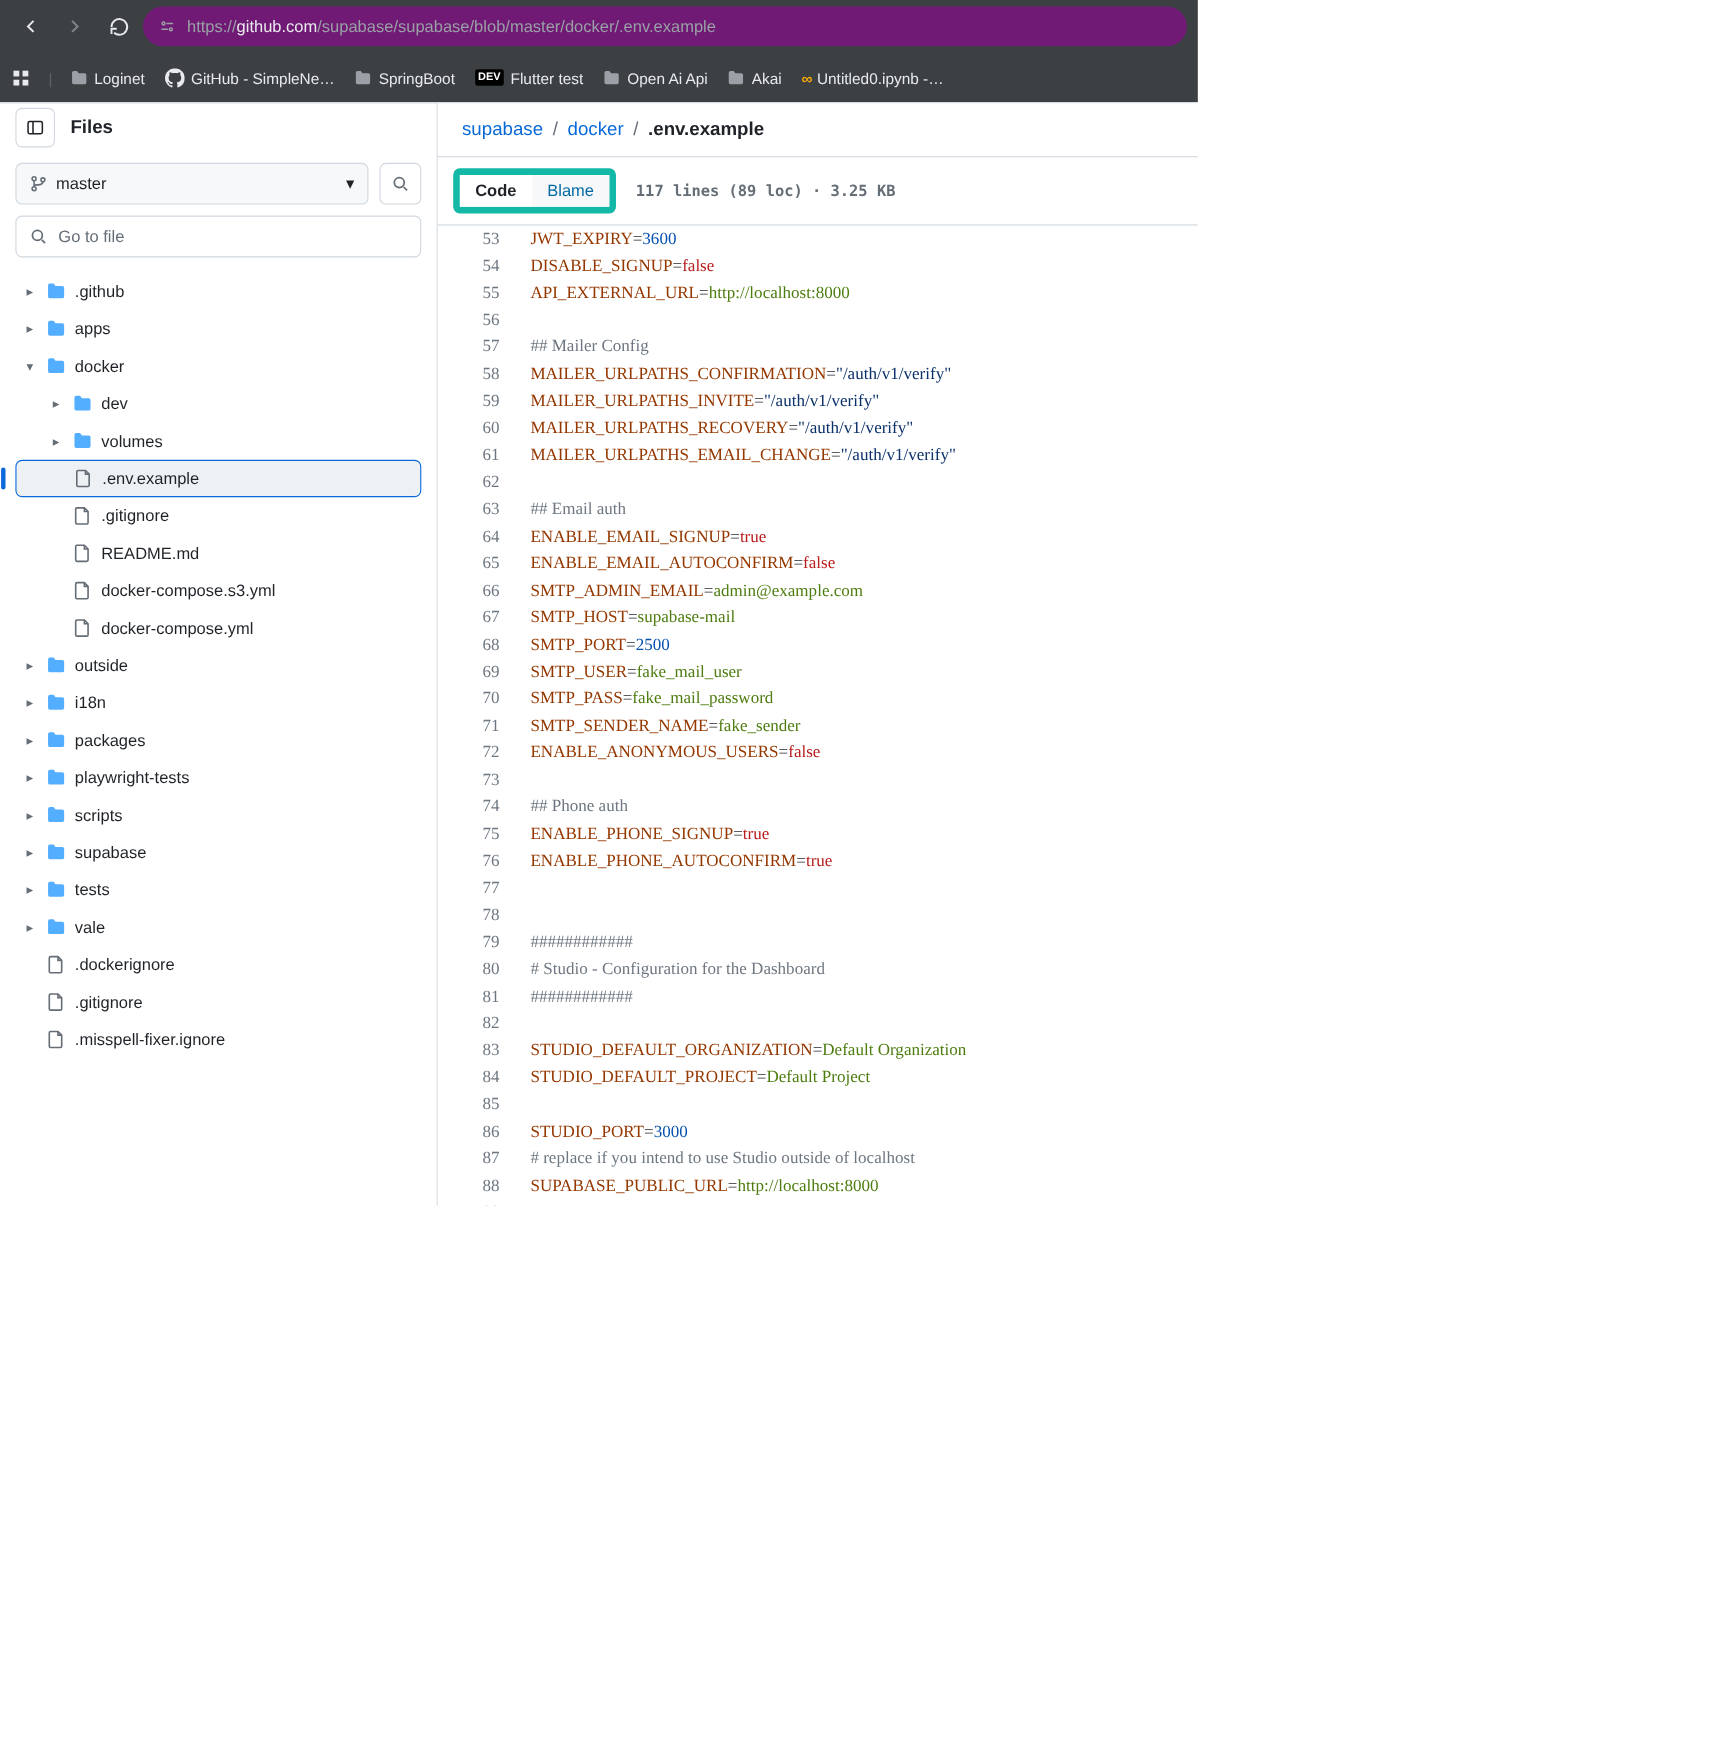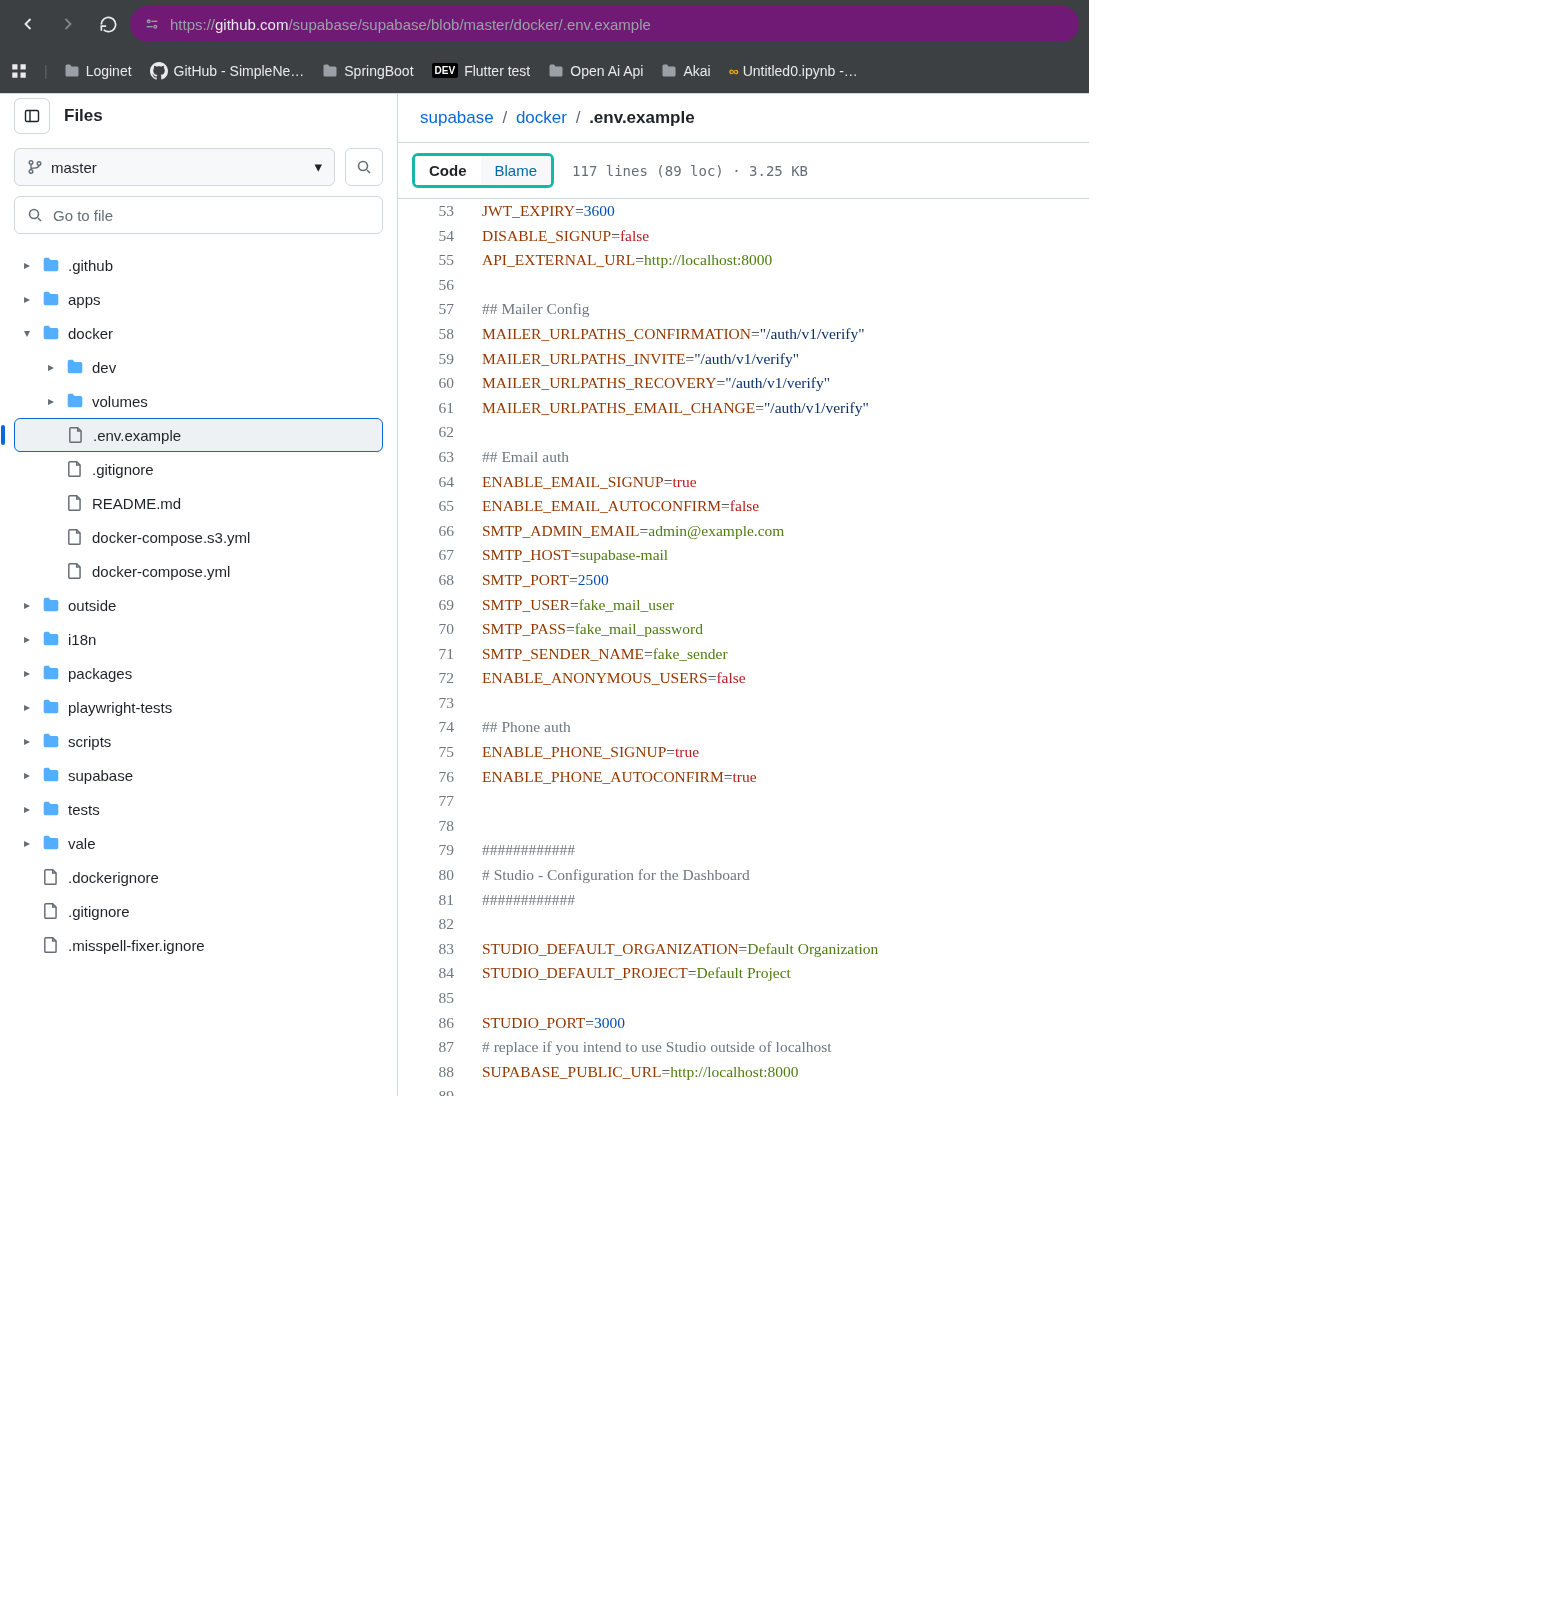--- a/index.html
+++ b/index.html
@@ -137,24 +137,24 @@
   .crumbs a { color:#0969da; text-decoration:none; }
   .crumbs .sep { color:#656d76; padding:0 4px;}
   .crumbs .cur { font-weight:600; }
 
   .filebar {
     display:flex; align-items:center; gap:18px;
     padding: 10px 14px;
     border-bottom:1px solid #d0d7de;
     font-size:14px;
   }
-  .tabgroup { display:flex; border:3px solid #14b8a6; border-radius:6px; overflow:hidden;}
+  .tabgroup { display:flex; border:6px solid #14b8a6; border-radius:6px; overflow:hidden;}
   .tabbtn { padding:6px 14px; font-size:15px; background:#f6f8fa; color:#0369a1;}
   .tabbtn.active { background:#fff; color:#1f2328; font-weight:600; }
-  .filemeta { font-family: ui-monospace, SFMono-Regular, Menlo, monospace; color:#656d76; font-size:14px;}
+  .filemeta { font-family: ui-monospace, SFMono-Regular, Menlo, monospace; color:#656d76; font-size:14px;font-weight:bold;}
 
   .code-view {
     flex:1; overflow:auto;
     font-family: Liberation Serif, serif;
     font-size:15.5px;
     line-height: 24.6px;
   }
   .code-line { display:flex; }
   .ln {
     width: 74px; text-align:right; color:#6e7781;

